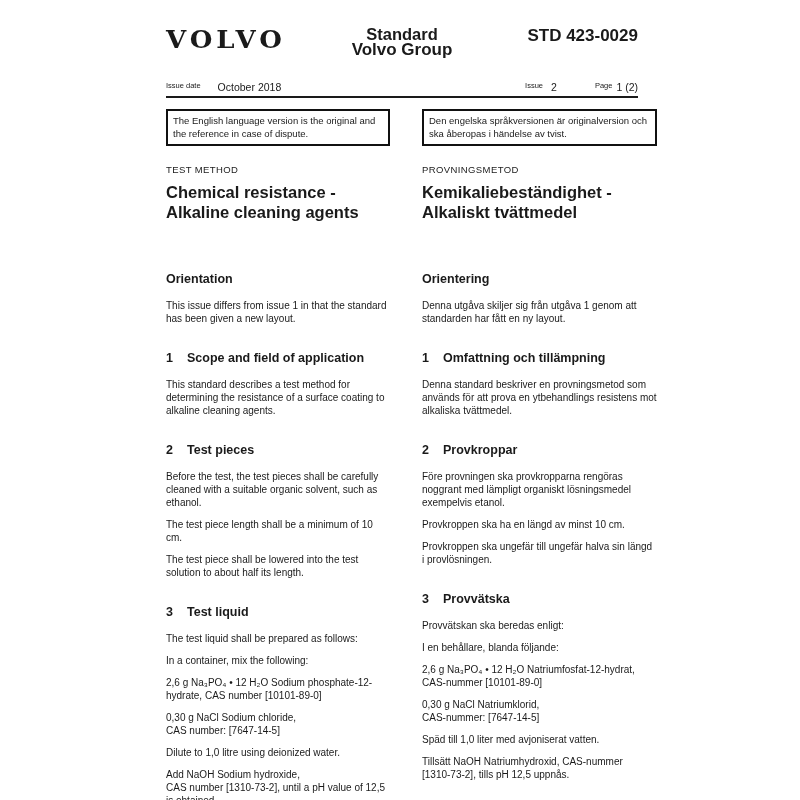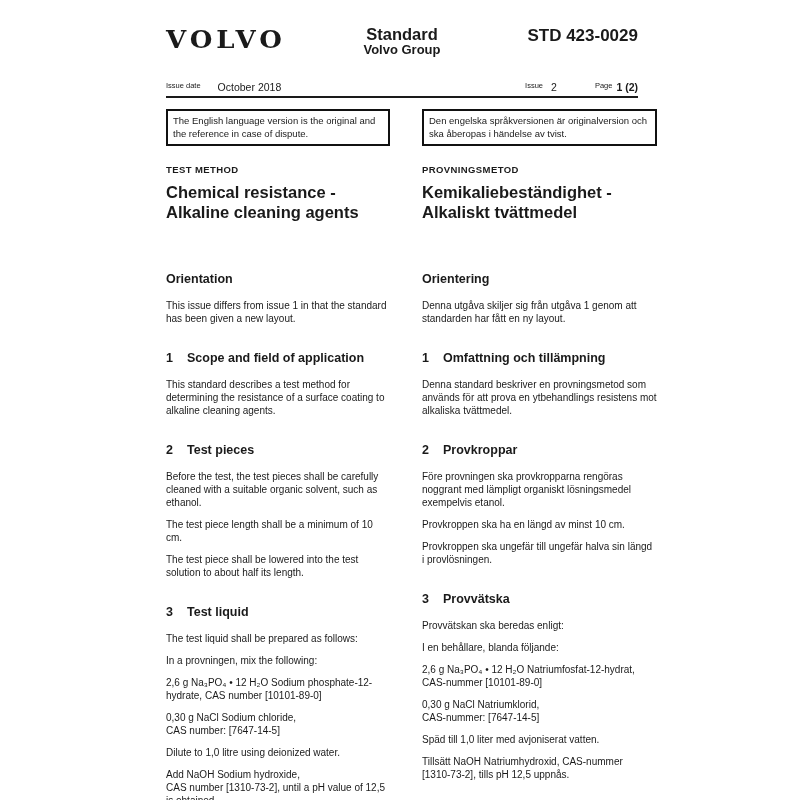--- a/index.html
+++ b/index.html
@@ -33,21 +33,21 @@
     font-family: "DejaVu Serif", serif;
     font-weight: bold;
     font-size: 26px;
     letter-spacing: 4px;
     line-height: 1;
     padding-top: 2px;
     transform: scaleY(0.95);
   }
   .header-center { text-align: center; padding-top: 1px; }
   .doc-type { font-weight: bold; font-size: 16.5px; line-height: 18px; }
-  .org { font-weight: bold; font-size: 13px; line-height: 14px; }
+  .org { font-weight: bold; font-size: 17px; line-height: 14px; }
   .doc-number {
     text-align: right;
     font-weight: bold;
     font-size: 17px;
     line-height: 19px;
     padding-top: 2px;
     white-space: nowrap;
   }
 
   
@@ -57,41 +57,41 @@
     align-items: flex-start;
     padding-bottom: 3px;
     border-bottom: 2px solid #1a1a1a;
   }
   .small-lbl { font-size: 7.5px; }
   .meta-val { font-size: 10.5px; }
   .issue-row .date-val { margin-left: 17px; }
   .issue-row .flex-spacer { flex: 1; }
   .issue-row .issue-val { margin-left: 8px; }
   .issue-row .page-group { margin-left: 38px; }
-  .issue-row .page-val { margin-left: 4px; font-weight: bold; }
+  .issue-row .page-val { margin-left: 4px; }
 
   
   .grid2 {
     display: grid;
     grid-template-columns: 224px 235px;
     column-gap: 13px;
     gap: 32px;
   }
   .notice-row { margin-top: 11px; }
   .notice {
     border: 2px solid #111111;
     padding: 3px 5px 4px 5px;
     font-size: 9.5px;
     line-height: 13px;
     min-height: 34px;
   }
 
   
   .cols { margin-top: 18px; }
-  .kicker { font-size: 9.5px; letter-spacing: 0.4px; font-weight: bold; }
+  .kicker { font-size: 9.5px; letter-spacing: 0.4px; }
   .doc-title {
     margin-top: 7px;
     font-size: 16.5px;
     font-weight: bold;
     line-height: 20px;
     white-space: pre-line;
   }
   .sec-h {
     margin-top: 26px;
     font-size: 12.5px;
@@ -158,21 +158,21 @@
         <div class="sec">
           <h2 class="sec-h"><span class="sec-num">2</span><span>Test pieces</span></h2>
           <p class="body-start">Before the test, the test pieces shall be carefully cleaned with a suitable organic solvent, such as ethanol.</p>
           <p>The test piece length shall be a minimum of 10 cm.</p>
           <p>The test piece shall be lowered into the test solution to about half its length.</p>
         </div>
 
         <div class="sec">
           <h2 class="sec-h"><span class="sec-num">3</span><span>Test liquid</span></h2>
           <p class="body-start">The test liquid shall be prepared as follows:</p>
-          <p>In a provningen, mix the following:</p>
+          <p>In a container, mix the following:</p>
           <p>2,6 g Na₃PO₄ • 12 H₂O Sodium phosphate-12-hydrate, CAS number [10101-89-0]</p>
           <p>0,30 g NaCl  Sodium chloride,
 CAS number: [7647-14-5]</p>
           <p>Dilute to 1,0 litre using deionized water.</p>
           <p>Add NaOH Sodium hydroxide,
 CAS number [1310-73-2], until a pH value of 12,5 is obtained.</p>
 
         </div>
       </div>
 

